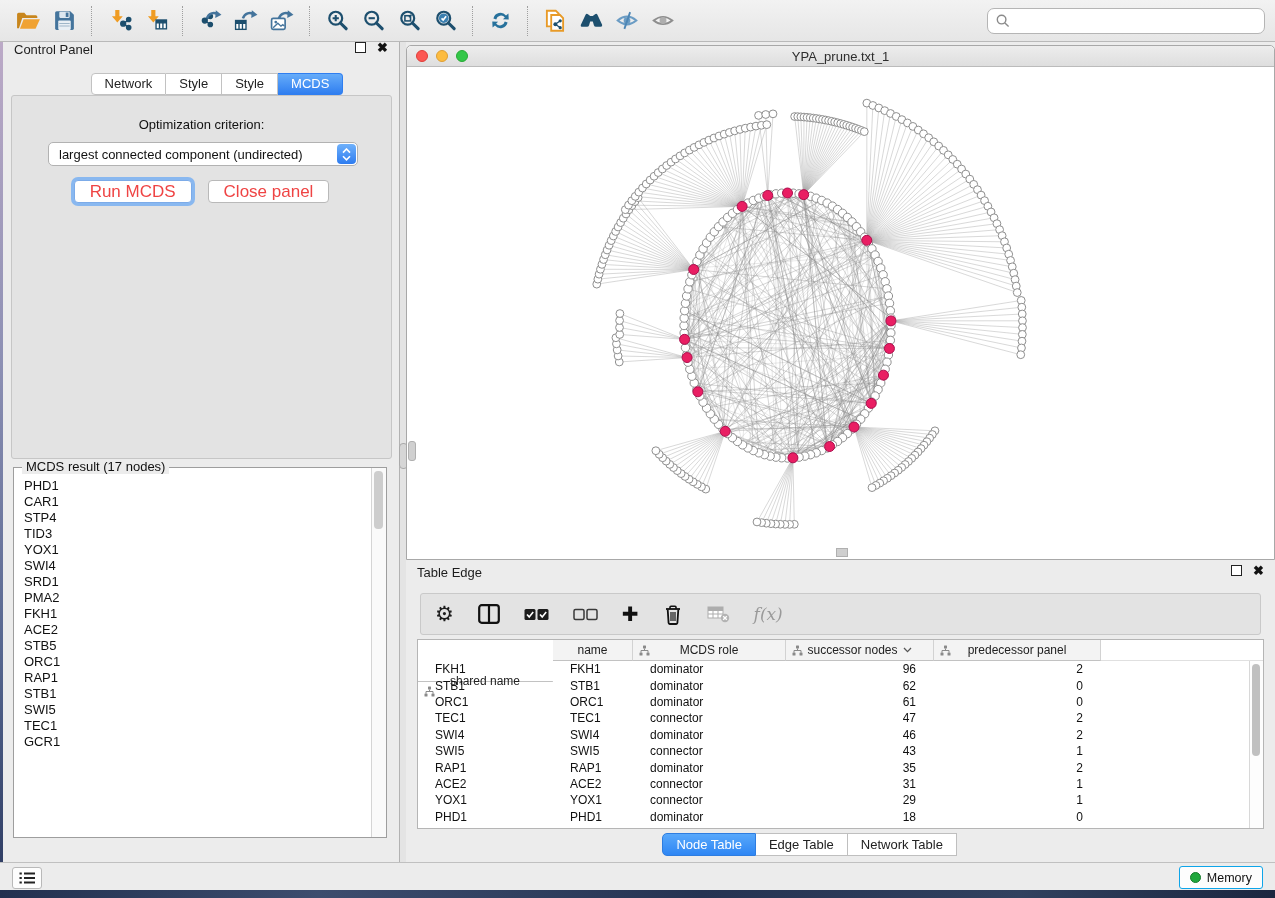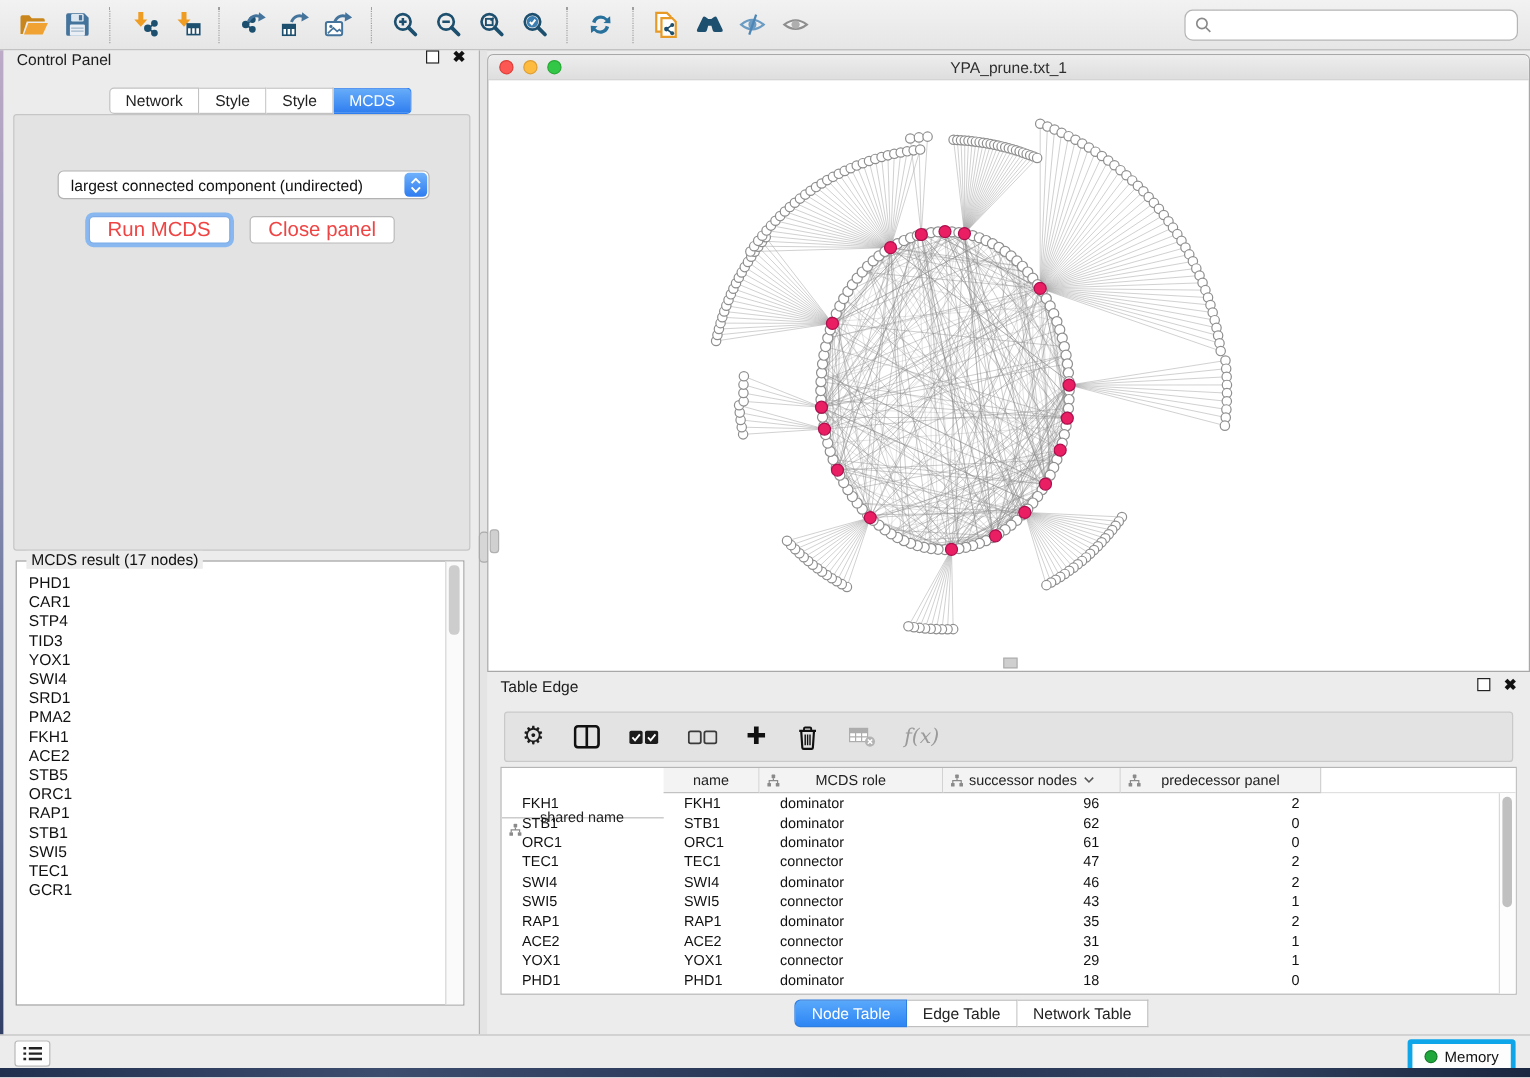--- a/index.html
+++ b/index.html
@@ -95,21 +95,21 @@
   .btab{height:21px;line-height:21px;padding:0 13px;background:#fff;border:1px solid #bfbfbf;
       border-left:none;font-size:13px;color:#222;}
   .btab:first-child{border-left:1px solid #bfbfbf;border-radius:5px 0 0 5px;}
   .btab:last-child{border-radius:0 5px 5px 0;margin-top:44px;}
   .btab.active{background:linear-gradient(#58a8fb,#2e86f4);border-color:#2e7de0;color:#fff;}
   
   .statusbar{position:absolute;left:0;top:862px;width:1275px;height:28px;background:#ececec;
       border-top:1px solid #c0c0c0;box-sizing:border-box;}
   .menu-btn{position:absolute;left:12px;top:4px;width:28px;height:20px;background:#fdfdfd;
       border:1px solid #b9b9b9;border-radius:3px;display:flex;align-items:center;justify-content:center;}
-  .mem-btn{position:absolute;right:12px;top:3px;height:21px;background:#fdfdfd;border:4px solid #0ea5e9;
+  .mem-btn{position:absolute;right:12px;top:3px;height:21px;background:#fdfdfd;border:1px solid #0ea5e9;
       border-radius:3px;display:flex;align-items:center;gap:6px;padding:0 10px;font-size:12.5px;color:#111;}
   .mem-dot{width:11px;height:11px;border-radius:50%;background:#1fa73c;border:1px solid #157a2b;box-sizing:border-box;}
   .fx{font-family:"DejaVu Serif",serif;font-style:italic;color:#9a9a9a;font-size:17px;}
 </style>
 </head>
 <body>
 
 <div id="app">
 
   <div class="tb">
@@ -288,20 +288,21 @@
         <span class="close-btn">✖</span>
       </span>
     </div>
     <div class="cp-tabs" id="ctl-tabs">
         <span class="ctab">Network</span>
         <span class="ctab">Style</span>
         <span class="ctab">Style</span>
         <span class="ctab active">MCDS</span>
       </div>
     <div class="cp-box">
+      <div class="crit-label">Optimization criterion:</div>
       <div class="select">
         <span class="val">largest connected component (undirected)</span>
         <span class="step">
           <svg width="9" height="6" viewBox="0 0 9 6">
               <path d="M1 4.6 L4.5 1 L8 4.6" fill="none" stroke="#fff" stroke-width="1.6"></path>
             </svg>
           <svg width="9" height="6" viewBox="0 0 9 6">
               <path d="M1 1.2 L4.5 4.8 L8 1.2" fill="none" stroke="#fff" stroke-width="1.6"></path>
             </svg>
         </span>

